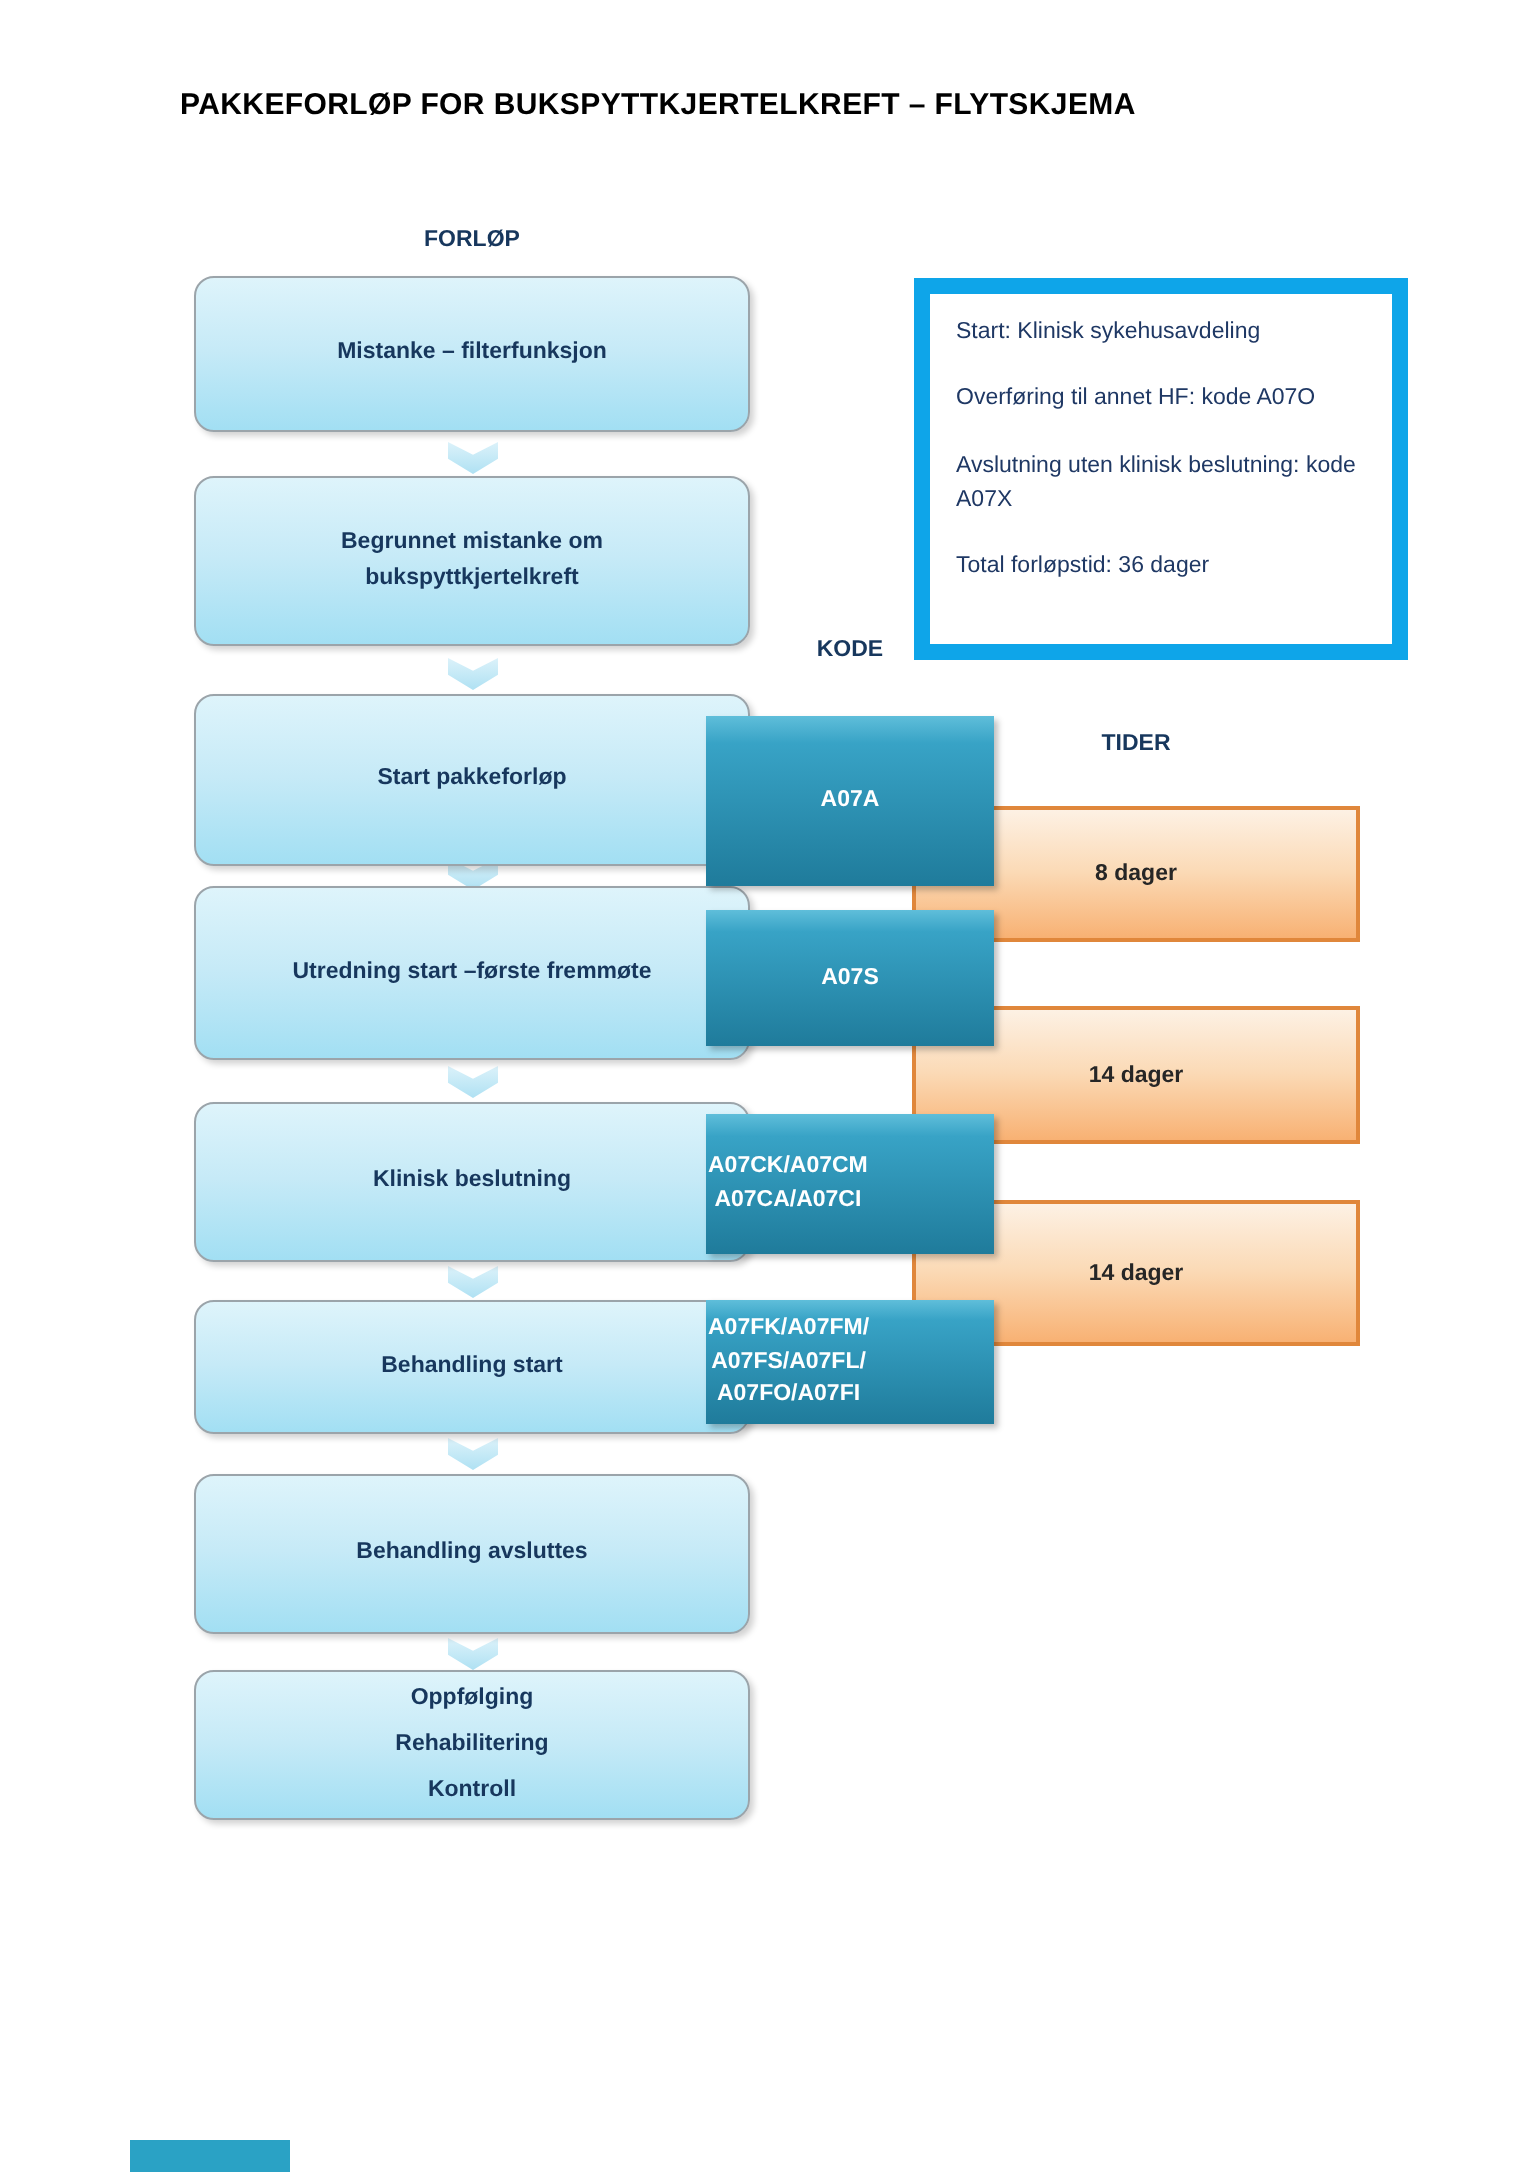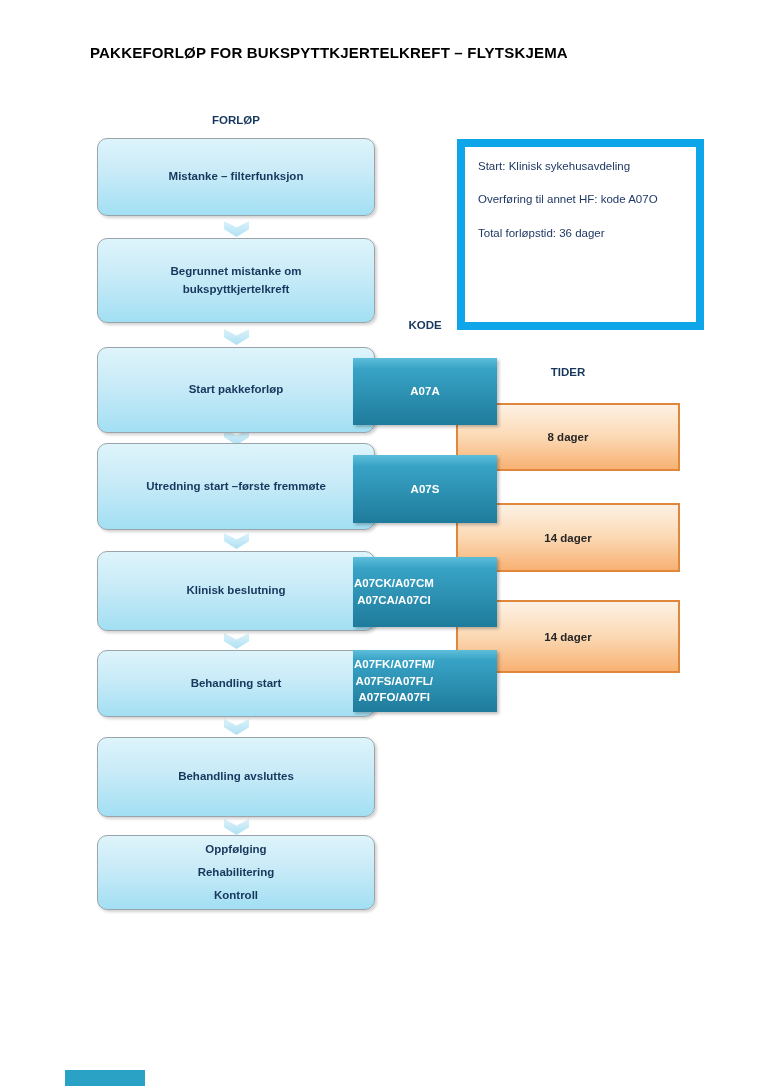--- a/index.html
+++ b/index.html
@@ -48,21 +48,21 @@
 
   .code-box {
     position:absolute; left:353px; width:144px; box-sizing:border-box;
     background:linear-gradient(180deg,#5FBEDA 0%,#38A3C6 16%,#1F7B9B 100%);
     color:#ffffff; font-weight:bold; font-size:11.5px; line-height:1.45;
     display:flex; align-items:center; z-index:4; white-space:pre-line;
     box-shadow:2px 2px 3px rgba(0,0,0,0.25);
   }
   .code-center { justify-content:center; text-align:center; }
   .code-left   { justify-content:flex-start; text-align:center; padding-left:1px; }
-  .t1 { top:358px; height:67px; }
+  .t1 { top:358px; height:85px; }
   .t2 { top:455px; height:68px; }
   .t3 { top:557px; height:70px; }
   .t4 { top:650px; height:62px; }
 
   .duration-box {
     position:absolute; left:456px; width:224px; box-sizing:border-box;
     border:2px solid #E0873B;
     background:linear-gradient(180deg,#FDF1E4 0%,#FBDAB6 48%,#F8B173 100%);
     display:flex; align-items:center; justify-content:center;
     color:#262626; font-weight:bold; font-size:11.5px; z-index:3;
@@ -91,20 +91,21 @@
 
   <h1 class="title">PAKKEFORLØP FOR BUKSPYTTKJERTELKREFT – FLYTSKJEMA</h1>
 
   <div class="col-label lbl-forlop">FORLØP</div>
   <div class="col-label lbl-kode">KODE</div>
   <div class="col-label lbl-tider">TIDER</div>
 
   <div class="info-box">
     <p>Start: Klinisk sykehusavdeling</p>
     <p>Overføring til annet HF: kode A07O</p>
+    <p>Avslutning uten klinisk beslutning: kode A07X</p>
     <p>Total forløpstid: 36 dager</p>
   </div>
 
   <div class="flow-step s1">Mistanke – filterfunksjon</div>
   <div class="arrow a1"></div>
   <div class="flow-step s2">Begrunnet mistanke om
 bukspyttkjertelkreft</div>
   <div class="arrow a2"></div>
   <div class="flow-step s3">Start pakkeforløp</div>
   <div class="arrow a3"></div>

